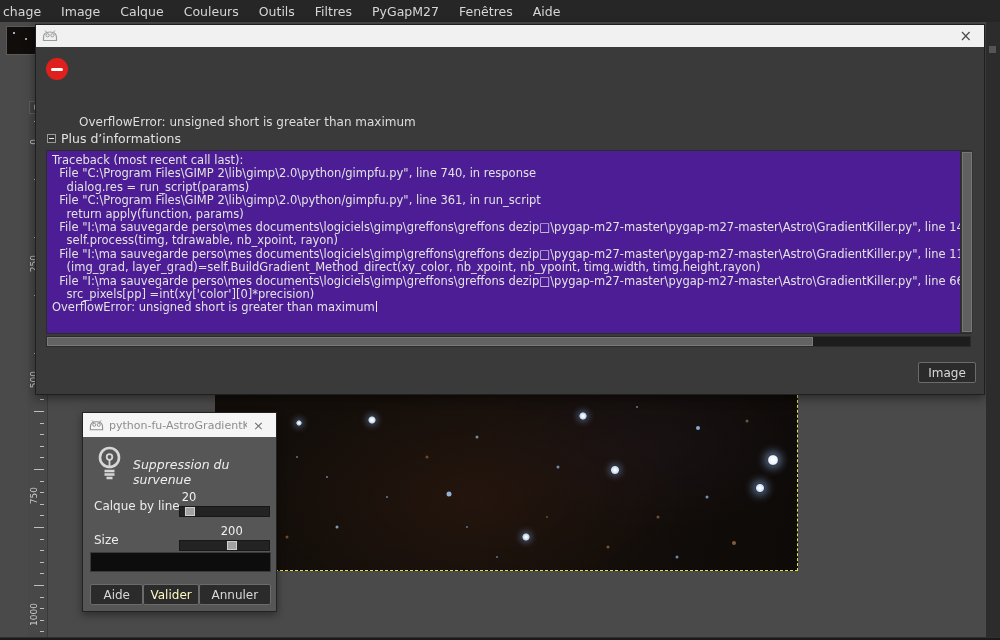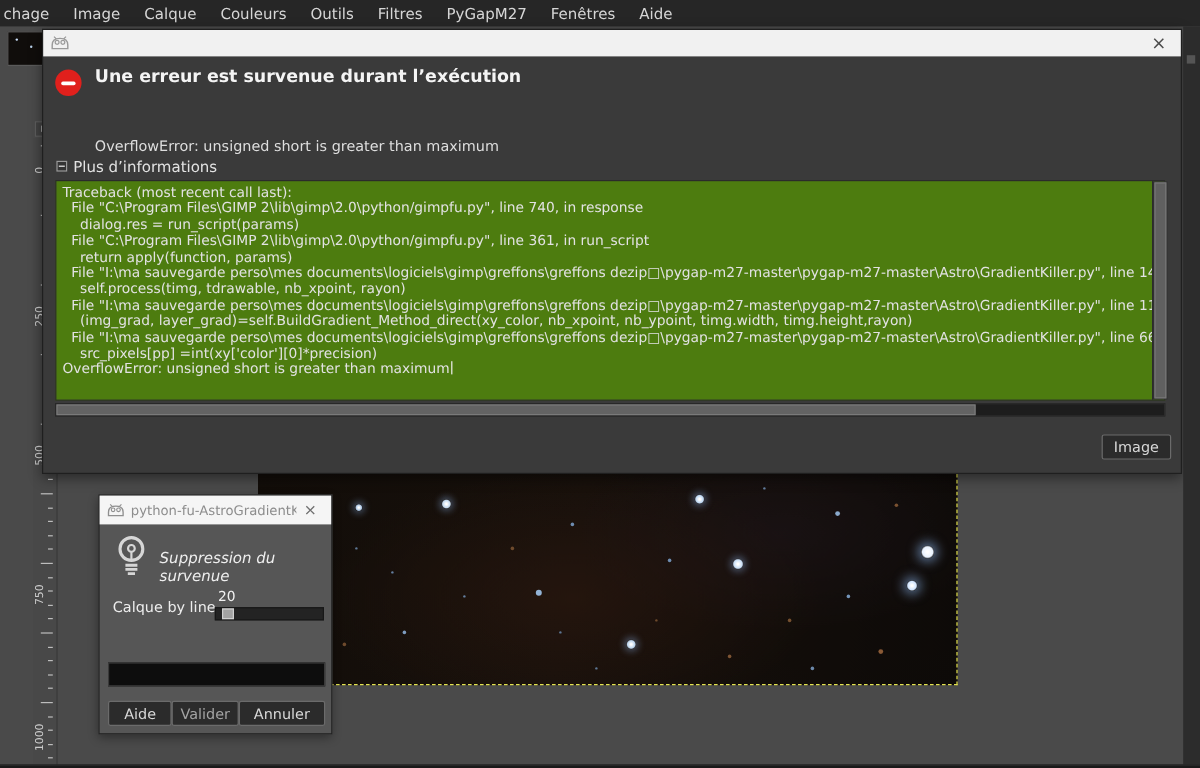--- a/index.html
+++ b/index.html
@@ -43,21 +43,21 @@
   .win-close{color:#4d4d4d;font-size:15px;line-height:15px;padding:0 6px;cursor:default;}
   .err-head{position:absolute;left:10px;top:30px;display:flex;}
   .stop-icon{width:22px;height:22px;border-radius:50%;background:#e0201c;position:relative;flex:0 0 22px;margin-top:3px;}
   .stop-icon::after{content:"";position:absolute;left:5px;top:9.5px;width:12px;height:3.5px;border-radius:2px;background:#fff;}
   .err-title{margin-left:11px;color:#f4f4f4;font-weight:bold;font-size:14.5px;line-height:19px;}
   .err-sub{position:absolute;left:43px;top:90px;color:#dedede;font-size:12px;}
   .expander{position:absolute;left:11px;top:106px;display:flex;align-items:center;color:#e2e2e2;font-size:12.5px;}
   .exp-box{width:9px;height:9px;border:1px solid #9a9a9a;background:#343434;position:relative;margin-right:5px;}
   .exp-box::after{content:"";position:absolute;left:1px;top:3px;width:5px;height:1px;background:#eee;}
 
-  .textview{position:absolute;left:10px;top:125px;width:925px;height:184px;background:#4d7c0f;
+  .textview{position:absolute;left:10px;top:125px;width:925px;height:184px;background:#4c1d95;
       border:1px solid #2b2b2b;overflow:hidden;padding:3px 5px;color:#e2e2e2;
       font-size:11.5px;line-height:13.4px;white-space:pre;}
   .tb-line{white-space:pre;}
   .caret-line::after{content:"";display:inline-block;width:1px;height:11px;background:#f0f0f0;
       vertical-align:-1px;margin-left:1px;}
   .vscroll{position:absolute;right:11px;top:126px;width:13px;height:182px;background:#333;border-left:1px solid #2b2b2b;}
   .vscroll .thumb{position:absolute;left:1px;right:1px;top:1px;bottom:1px;background:#606060;border:1px solid #777;}
   .hscroll{position:absolute;left:10px;top:311px;width:925px;height:11px;background:#1d1d1d;border:1px solid #2b2b2b;}
   .hscroll .thumb{position:absolute;left:0;top:0;bottom:0;width:83%;background:#636363;border:1px solid #7a7a7a;}
   .btn{background:#2b2b2b;border:1px solid #6b6b6b;border-radius:2px;color:#d8d8d8;
@@ -78,21 +78,21 @@
   .slider-label{position:absolute;left:0;bottom:4px;color:#ececec;font-size:12px;}
   .slider-box{position:absolute;left:85px;bottom:0;width:91px;}
   .slider-value{position:absolute;bottom:13px;color:#f2f2f2;font-size:11.5px;transform:translateX(-50%);}
   .slider-track{position:relative;height:11px;background:#232323;border:1px solid #171717;}
   .slider-handle{position:absolute;top:0;width:10px;height:9px;background:#a2a2a2;border:1px solid #cfcfcf;
       transform:translateX(-50%);}
   .progress-bar{position:absolute;left:7px;top:139px;width:181px;height:20px;background:#0d0d0d;border:1px solid #3a3a3a;}
   .pyfu-buttons{position:absolute;left:7px;top:171px;width:181px;display:flex;justify-content:space-between;}
   .pyfu-buttons .btn{height:21px;line-height:19px;}
   .pyfu-btn-0{width:58px;}
-  .pyfu-btn-1{width:56px;color:#a3a3a3;}
+  .pyfu-btn-1{width:56px;color:#fef9c3;}
   .pyfu-btn-2{width:79px;}
 
   
   .right-strip{position:absolute;right:0;top:22px;width:14px;height:618px;background:#2c2c2c;}
   .right-strip::after{content:"";position:absolute;left:3px;top:24px;width:7px;height:7px;background:#555;}
   .bottom-strip{position:absolute;left:0;bottom:0;width:100%;height:3px;background:#1a1a1a;border-top:1px solid #2f2f2f;}
 </style>
 </head>
 <body>
 
@@ -222,20 +222,29 @@
     <div class="sliders">
         <div class="slider-row">
           <span class="slider-label">Calque by line</span>
           <div class="slider-box">
             <span class="slider-value" style="left: 11%;">20</span>
             <div class="slider-track">
               <div class="slider-handle" style="left: 11%;"></div>
             </div>
           </div>
         </div>
+        <div class="slider-row">
+          <span class="slider-label">Size</span>
+          <div class="slider-box">
+            <span class="slider-value" style="left: 58%;">200</span>
+            <div class="slider-track">
+              <div class="slider-handle" style="left: 58%;"></div>
+            </div>
+          </div>
+        </div>
       </div>
     <div class="progress-bar"></div>
     <div class="pyfu-buttons">
         <button class="btn pyfu-btn-0">Aide</button>
         <button class="btn pyfu-btn-1">Valider</button>
         <button class="btn pyfu-btn-2">Annuler</button>
       </div>
   </div>
 
   <div class="err-dialog">
@@ -247,21 +256,20 @@
           <circle cx="10.4" cy="5.8" r="1.6" fill="none" stroke="#9a9a9a"></circle>
           <path d="M3 1 L5 3 M13 1 L11 3" stroke="#9a9a9a"></path>
         </svg>
       </span>
       <span class="spacer"></span>
       <span class="win-close">×</span>
     </div>
     <div class="err-head">
       <div class="stop-icon"></div>
       <div class="err-title">
-        <div>Une erreur est survenue durant l’exécution</div>
       </div>
     </div>
     <div class="err-sub">OverflowError: unsigned short is greater than maximum</div>
     <div class="expander">
       <span class="exp-box"></span>
       <span>Plus d’informations</span>
     </div>
     <div class="textview"><div class="tb-line">Traceback (most recent call last):</div><div class="tb-line">  File "C:\Program Files\GIMP 2\lib\gimp\2.0\python/gimpfu.py", line 740, in response</div><div class="tb-line">    dialog.res = run_script(params)</div><div class="tb-line">  File "C:\Program Files\GIMP 2\lib\gimp\2.0\python/gimpfu.py", line 361, in run_script</div><div class="tb-line">    return apply(function, params)</div><div class="tb-line">  File "I:\ma sauvegarde perso\mes documents\logiciels\gimp\greffons\greffons dezip□\pygap-m27-master\pygap-m27-master\Astro\GradientKiller.py", line 140, in d</div><div class="tb-line">    self.process(timg, tdrawable, nb_xpoint, rayon)</div><div class="tb-line">  File "I:\ma sauvegarde perso\mes documents\logiciels\gimp\greffons\greffons dezip□\pygap-m27-master\pygap-m27-master\Astro\GradientKiller.py", line 113, in p</div><div class="tb-line">    (img_grad, layer_grad)=self.BuildGradient_Method_direct(xy_color, nb_xpoint, nb_ypoint, timg.width, timg.height,rayon)</div><div class="tb-line">  File "I:\ma sauvegarde perso\mes documents\logiciels\gimp\greffons\greffons dezip□\pygap-m27-master\pygap-m27-master\Astro\GradientKiller.py", line 66, in Bu</div><div class="tb-line">    src_pixels[pp] =int(xy['color'][0]*precision)</div><div class="tb-line caret-line">OverflowError: unsigned short is greater than maximum</div></div>
     <div class="vscroll">
         <div class="thumb"></div>

